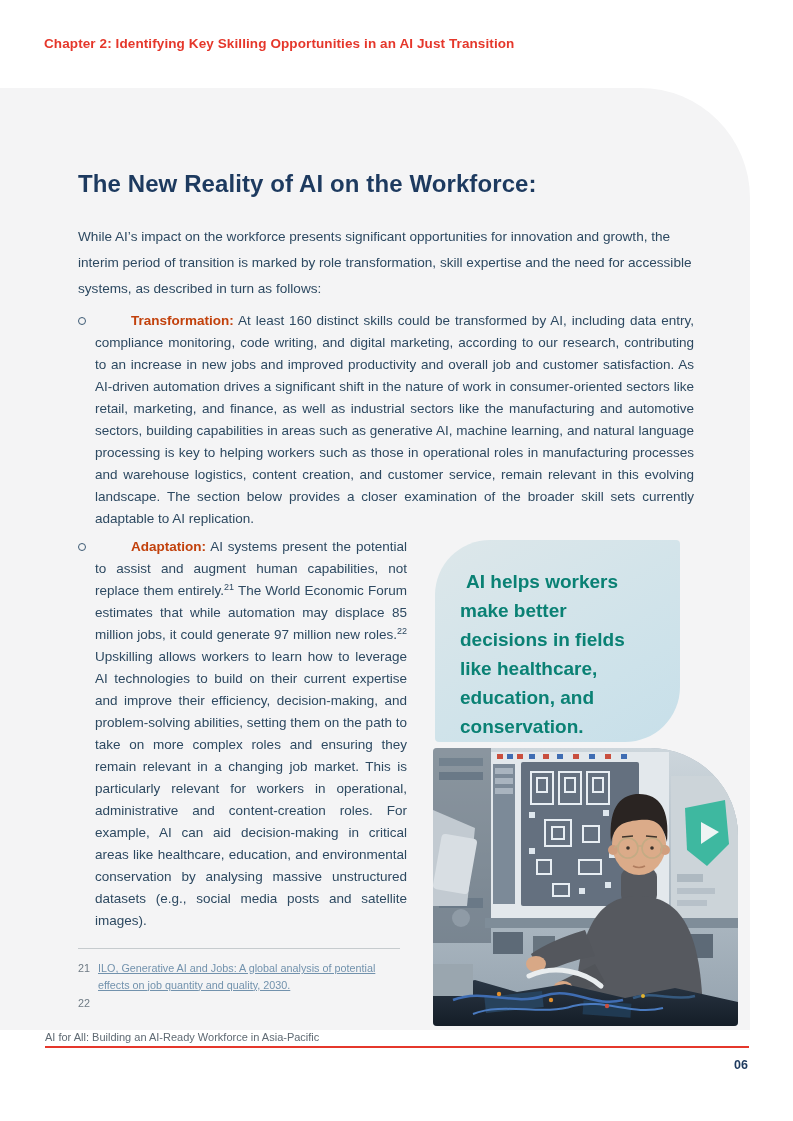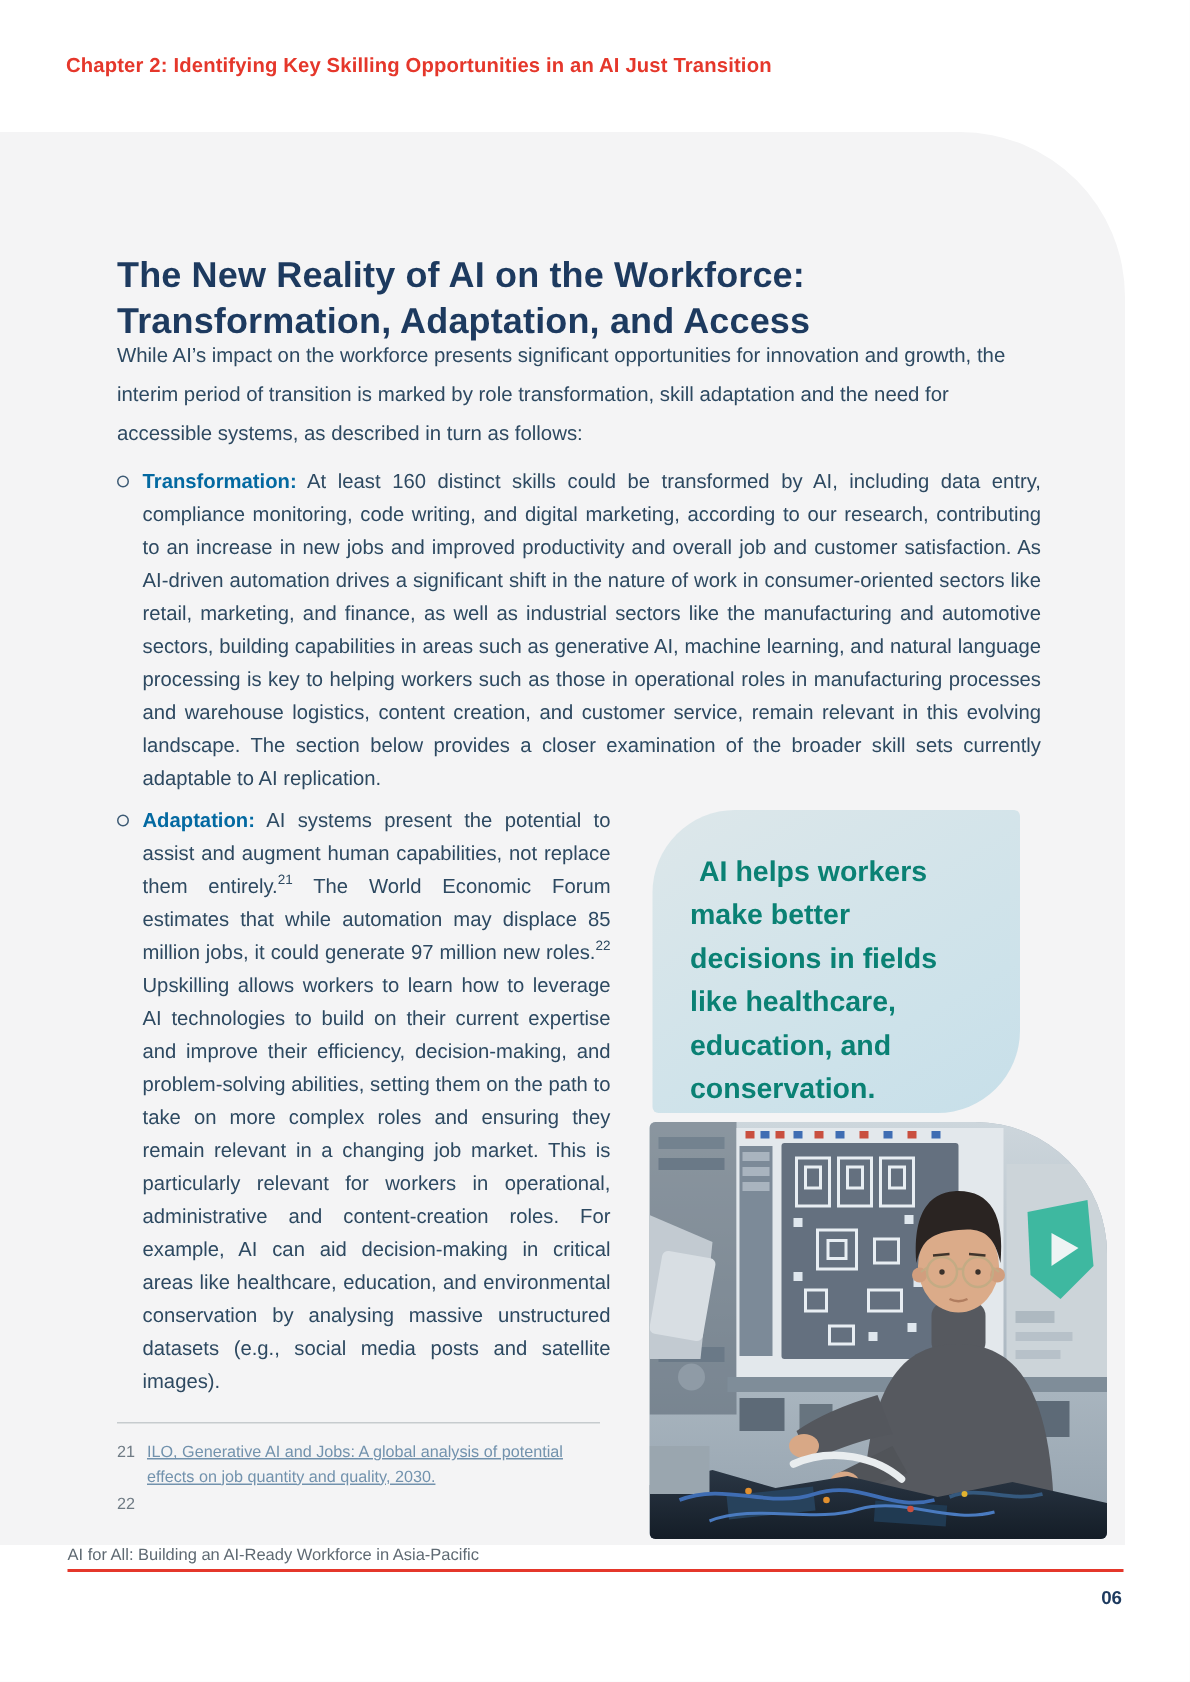--- a/index.html
+++ b/index.html
@@ -35,21 +35,21 @@
   .bullet .marker {
     flex:0 0 17px; position:relative;
   }
   .bullet .marker::before {
     content:""; position:absolute; left:0; top:7px; width:6px; height:6px;
     border:1.4px solid #3c5a74; border-radius:50%;
   }
   .bullet .btext {
     font-size:13.5px; line-height:22px; text-align:justify; color:#2d4961;
   }
-  .bullet .lead { font-weight:700; color:#0369a1; }
+  .bullet .lead { font-weight:700; color:#c2410c;margin-left:36px; }
 
   .bullet-transformation { left:78px; top:222px; width:616px; }
   .bullet-adaptation     { left:78px; top:448px; width:329px;justify-content:flex-end; }
 
   .fn-ref { font-size:9px; color:#2d4961; vertical-align:super; line-height:0; }
 
   .callout {
     position:absolute; left:435px; top:452px; width:245px; height:202px;
     background:linear-gradient(150deg,#dde7ea 0%,#cde2ea 70%,#c7dfe9 100%);
     border-radius:55px 4px 55px 4px;
@@ -89,24 +89,23 @@
 <body>
 
 <div class="page">
 
   <div class="chapter-header">Chapter 2: Identifying Key Skilling Opportunities in an AI Just Transition</div>
 
   <div class="card">
 
     <h1 class="doc-title">
       <span>The New Reality of AI on the Workforce:</span><br>
-      <span>Transformation, Adaptation, and Access</span>
     </h1>
 
-    <p class="intro">While AI’s impact on the workforce presents significant opportunities for innovation and growth, the interim period of transition is marked by role transformation, skill adaptation and the need for accessible systems, as described in turn as follows:</p>
+    <p class="intro">While AI’s impact on the workforce presents significant opportunities for innovation and growth, the interim period of transition is marked by role transformation, skill expertise and the need for accessible systems, as described in turn as follows:</p>
 
     <div class="bullet bullet-transformation">
       <span class="marker"></span>
       <div class="btext"><span class="lead">Transformation:</span><span> At least 160 distinct skills could be transformed by AI, including data entry, compliance monitoring, code writing, and digital marketing, according to our research, contributing to an increase in new jobs and improved productivity and overall job and customer satisfaction. As AI-driven automation drives a significant shift in the nature of work in consumer-oriented sectors like retail, marketing, and finance, as well as industrial sectors like the manufacturing and automotive sectors, building capabilities in areas such as generative AI, machine learning, and natural language processing is key to helping workers such as those in operational roles in manufacturing processes and warehouse logistics, content creation, and customer service, remain relevant in this evolving landscape. The section below provides a closer examination of the broader skill sets currently adaptable to AI replication.</span></div>
     </div>
 
     <div class="bullet bullet-adaptation">
       <span class="marker"></span>
       <div class="btext"><span class="lead">Adaptation:</span><span> AI systems present the potential to assist and augment human capabilities, not replace them entirely.</span><sup class="fn-ref">21</sup><span> The World Economic Forum estimates that while automation may displace 85 million jobs, it could generate 97 million new roles.</span><sup class="fn-ref">22</sup><span> Upskilling allows workers to learn how to leverage AI technologies to build on their current expertise and improve their efficiency, decision-making, and problem-solving abilities, setting them on the path to take on more complex roles and ensuring they remain relevant in a changing job market. This is particularly relevant for workers in operational, administrative and content-creation roles. For example, AI can aid decision-making in critical areas like healthcare, education, and environmental conservation by analysing massive unstructured datasets (e.g., social media posts and satellite images).</span></div>
     </div>

